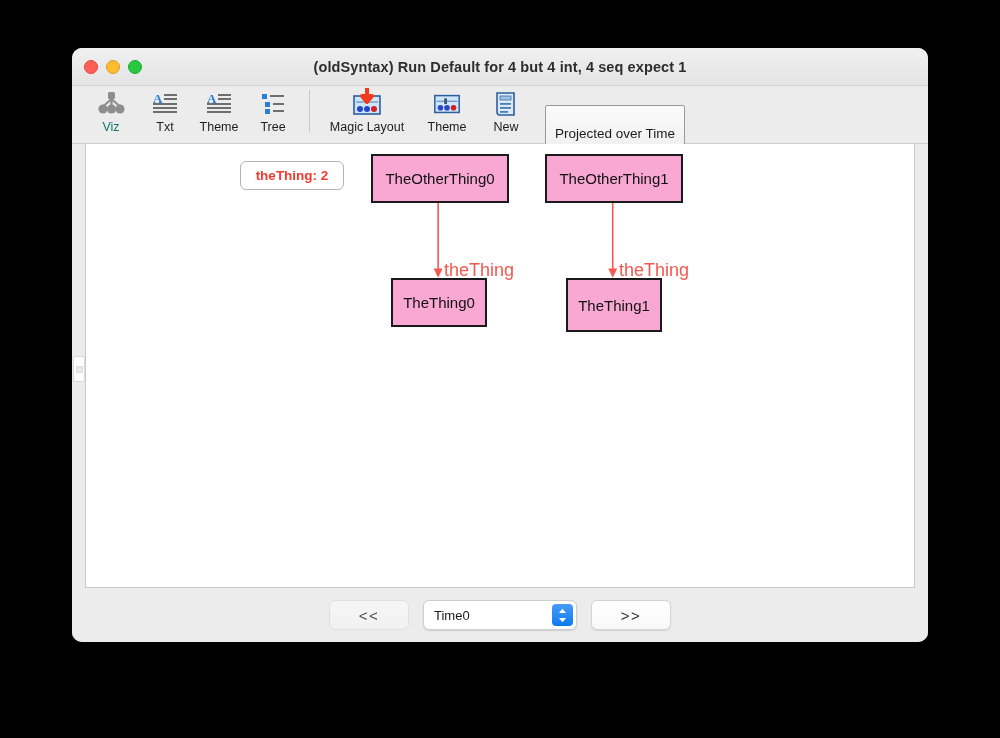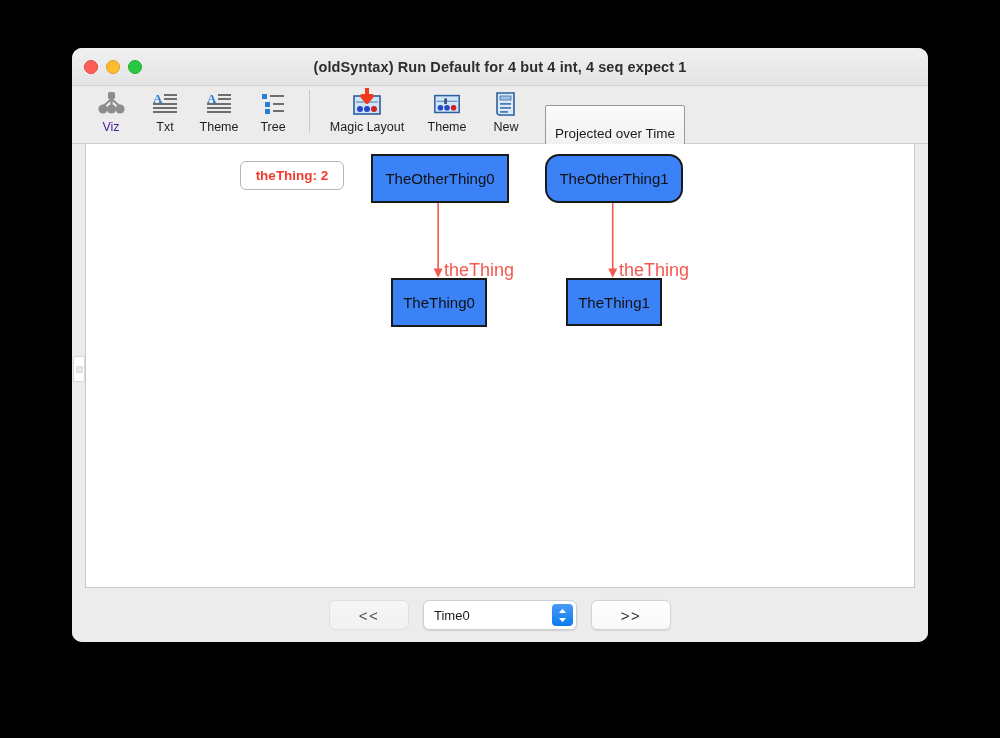--- a/index.html
+++ b/index.html
@@ -110,21 +110,21 @@
     display: flex;
     align-items: center;
     justify-content: center;
   }
   .tool .tlabel {
     font-size: 12.5px;
     color: #1c1c1c;
     margin-top: 1px;
     white-space: nowrap;
   }
-  .tool.disabled .tlabel { color: #4c1d95; }
+  .tool.disabled .tlabel { color: #0f766e; }
 
   #projected-btn {
     margin-left: 12px;
     margin-top: 19px;
     height: 22px;
     padding: 16px 9px;
     background: linear-gradient(#fbfbfb, #ededed);
     border: 1px solid #9a9a9a;
     border-radius: 2px;
     font-size: 13.5px;
@@ -168,21 +168,21 @@
   #divider-handle .dot {
     width: 5px;
     height: 5px;
     background: #e9e9e9;
     border: 1px solid #dcdcdc;
   }
 
   
   .node {
     position: absolute;
-    background: #3b82f6;
+    background: #f9a8d4;
     border: 2px solid #1a1a1a;
     display: flex;
     align-items: center;
     justify-content: center;
     font-size: 15px;
     color: #111111;
     box-sizing: border-box;
     cursor: default;
     white-space: nowrap;
   }
@@ -432,25 +432,25 @@
             </marker>
           </defs>
           <line x1="353" y1="59" x2="353" y2="129" stroke="#f4584f" stroke-width="1.6" marker-end="url(#arrowhead)"></line>
           <line x1="528" y1="59" x2="528" y2="129" stroke="#f4584f" stroke-width="1.6" marker-end="url(#arrowhead)"></line>
         </svg>
 
         <div id="atom-badge" style="left:154px; top:17px; width:104px; height:29px;">theThing: 2</div>
 
         <div class="node" style="left:285px; top:10px; width:138px; height:49px;">TheOtherThing0</div>
 
-        <div class="node" style="left:459px; top:10px; width:138px; height:49px;border-radius:14px;">TheOtherThing1</div>
+        <div class="node" style="left:459px; top:10px; width:138px; height:49px;">TheOtherThing1</div>
 
         <div class="node" style="left:305px; top:134px; width:96px; height:49px;">TheThing0</div>
 
-        <div class="node" style="left:480px; top:134px; width:96px; height:48px;">TheThing1</div>
+        <div class="node" style="left:480px; top:134px; width:96px; height:54px;">TheThing1</div>
 
         <div class="edge-label" style="left:358px; top:84px;">theThing</div>
 
         <div class="edge-label" style="left:533px; top:84px;">theThing</div>
 
       </div>
     </div>
 
     <div id="bottombar">
 

